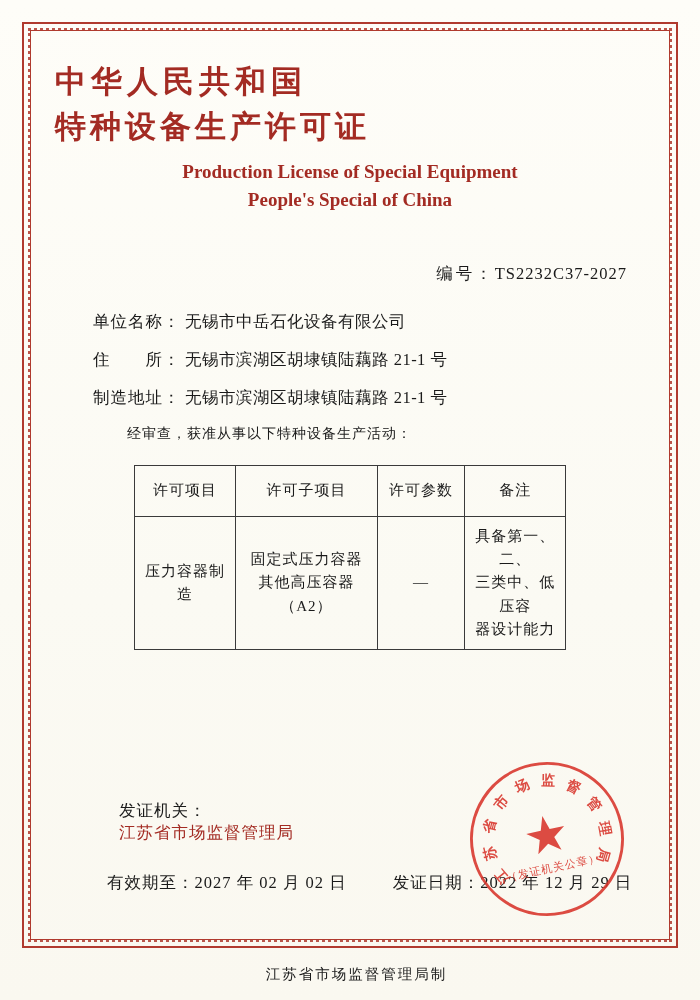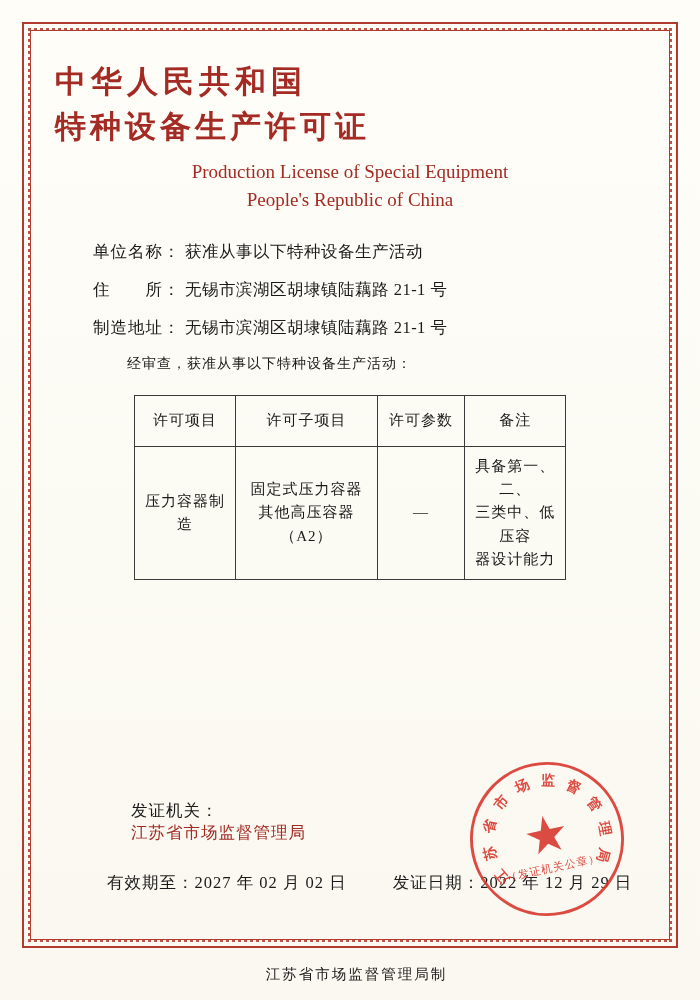--- a/index.html
+++ b/index.html
@@ -71,21 +71,21 @@
     font-weight: bold;
     letter-spacing: 5px;
     line-height: 1.45;
     font-family: "Liberation Serif", "DejaVu Serif", serif;
   }
   .title-cn .line2 { letter-spacing: 4px; }
   .title-en {
     text-align: center;
     color: #a32b23;
     font-size: 19px;
-    font-weight: normal;
+    font-weight: bold;
     line-height: 1.5;
     margin-top: 8px;
     font-family: "Liberation Serif", "DejaVu Serif", serif;
   }
 
   .serial-row {
     margin-top: 48px;
     text-align: right;
     font-size: 16.5px;
     padding-right: 18px;
@@ -147,21 +147,21 @@
   }
   .issuer-row {
     display: flex;
     align-items: baseline;
     font-size: 16.5px;
     padding-left: 60px;
     letter-spacing: 1px;
     flex-direction: column;
   }
   .issuer-label { flex: 0 0 auto; }
-  .issuer-value { color: #a32b23; margin-left: 16px; letter-spacing: 1px; }
+  .issuer-value { color: #a32b23; margin-left: 4px; letter-spacing: 1px; }
 
   .dates-row {
     display: flex;
     align-items: baseline;
     font-size: 16.5px;
     padding-left: 52px;
     margin-top: 28px;
     letter-spacing: 1px;
     gap: 16px;
   }
@@ -235,28 +235,31 @@
 
   <div class="content">
 
     <div class="title-cn">
       <div class="line1">中华人民共和国</div>
       <div class="line2">特种设备生产许可证</div>
     </div>
 
     <div class="title-en">
       <div>Production License of Special Equipment</div>
-      <div>People's Republic of China</div>
-    </div>
-
+      <div>People's Special of China</div>
+    </div>
+
+    <div class="serial-row">
+      <span class="serial-label">编号：</span><span class="serial-value">TS2232C37-2027</span>
+    </div>
 
     <div class="field-list">
       <div class="field-row">
         <span class="field-label">单位名称：</span>
-        <span class="field-value">获准从事以下特种设备生产活动</span>
+        <span class="field-value">无锡市中岳石化设备有限公司</span>
       </div>
       <div class="field-row">
         <span class="field-label">住　　所：</span>
         <span class="field-value">无锡市滨湖区胡埭镇陆藕路 21-1 号</span>
       </div>
       <div class="field-row">
         <span class="field-label">制造地址：</span>
         <span class="field-value">无锡市滨湖区胡埭镇陆藕路 21-1 号</span>
       </div>
     </div>

